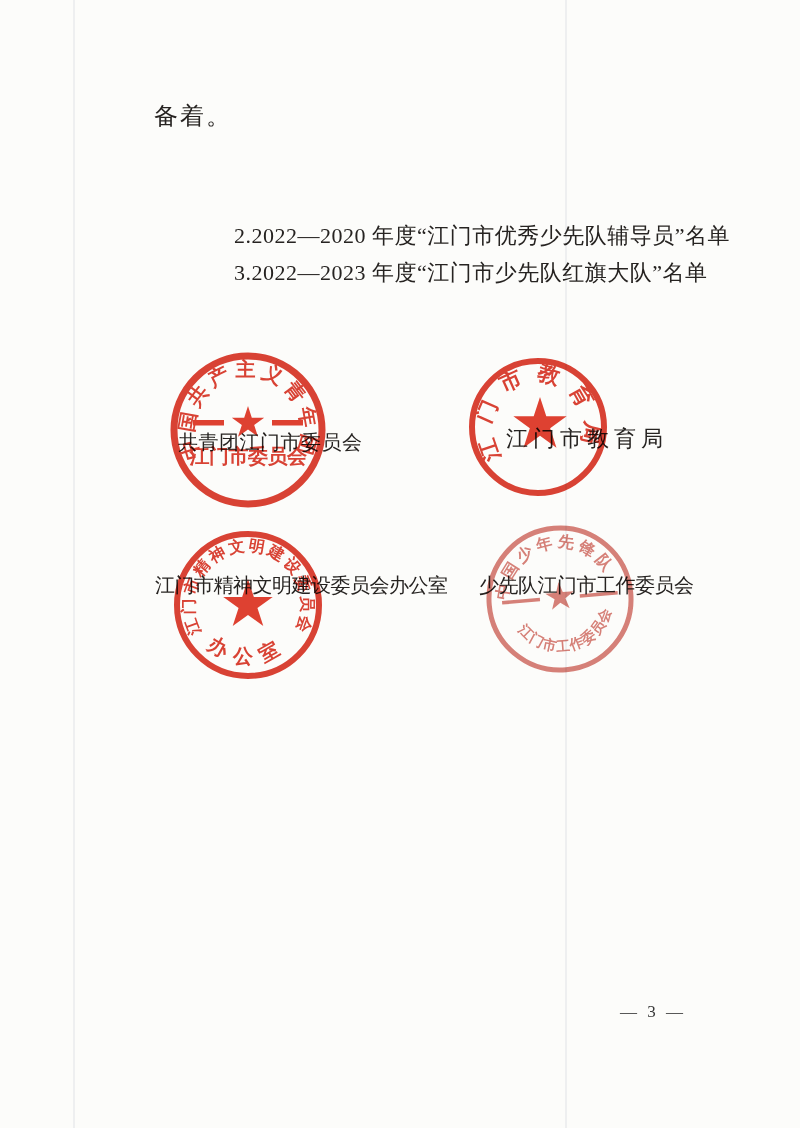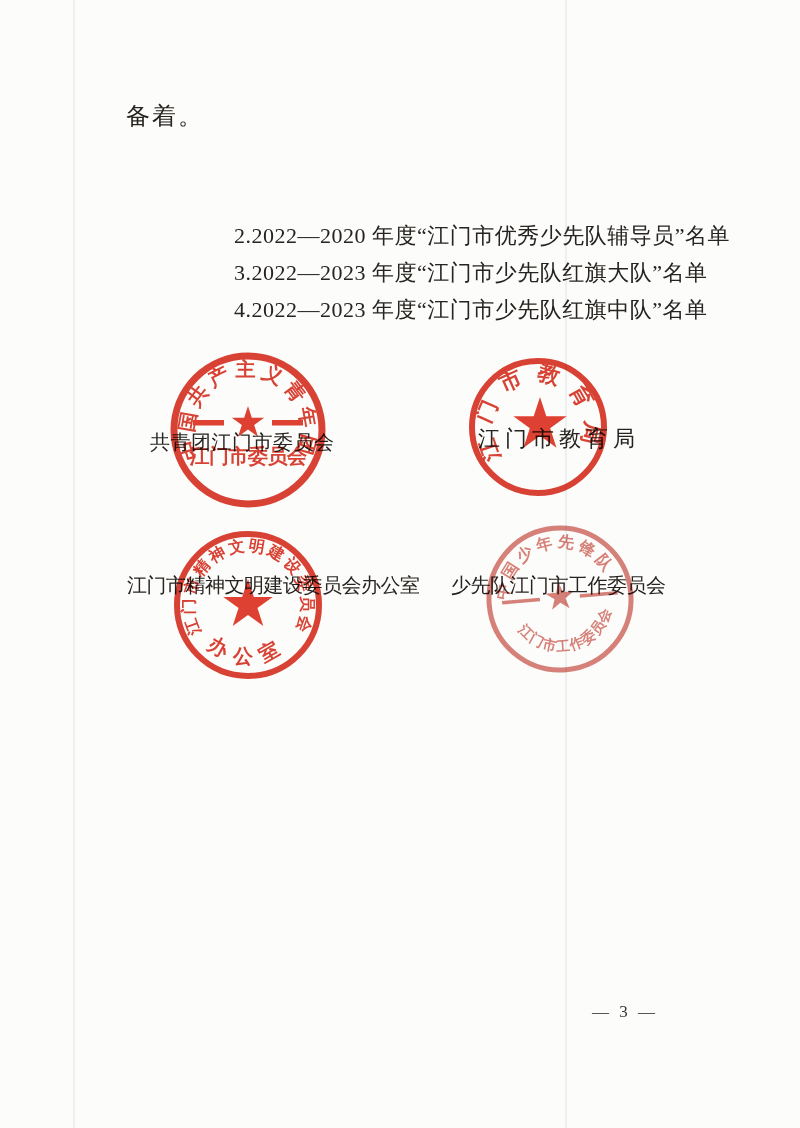--- a/index.html
+++ b/index.html
@@ -4,21 +4,21 @@
 <style>
   html,body{margin:0;padding:0;background:#e9e9e7;}
   .page{
     position:relative;width:800px;height:1128px;margin:0 auto;
     background:#fcfcfa;overflow:hidden;
     font-family:"Liberation Serif","DejaVu Serif",serif;color:#262321;
   }
   .scan-line{position:absolute;top:0;bottom:0;width:2px;background:rgba(185,192,198,.20);}
   .scan-line.l1{left:73px}
   .scan-line.l2{left:565px}
-  .txt{position:absolute;white-space:nowrap;}
+  .txt{position:absolute;white-space:nowrap;margin-left:28px;}
   .body-text{left:126px;top:100px;font-size:24px;letter-spacing:2px;}
   .att-line{position:absolute;font-size:22px;letter-spacing:.5px;}
   .att-1{left:176px;top:184px}
   .att-2{left:234px;top:221px}
   .att-3{left:234px;top:258px}
   .att-4{left:234px;top:295px}
   .att-label{display:inline-block;width:58px;font-size:21px;letter-spacing:0;}
   .org1{left:150px;top:429px;font-size:20px;letter-spacing:.5px;}
   .org2{left:478px;top:424px;font-size:22px;letter-spacing:5px;}
   .org3{left:127px;top:572px;font-size:20px;letter-spacing:-.5px;}
@@ -39,21 +39,20 @@
 <body>
 
 <div class="page">
   <div class="scan-line l1"></div>
   <div class="scan-line l2"></div>
 
   <div class="txt body-text">备着。</div>
 
   <div class="att-line att-2">2.2022—2020 年度“江门市优秀少先队辅导员”名单</div>
   <div class="att-line att-3">3.2022—2023 年度“江门市少先队红旗大队”名单</div>
-  <div class="att-line att-4">4.2022—2023 年度“江门市少先队红旗中队”名单</div>
 
   <div class="txt org1">共青团江门市委员会</div>
   <div class="txt org2">江门市教育局</div>
   <div class="txt org3">江门市精神文明建设委员会办公室</div>
   <div class="txt org4">少先队江门市工作委员会</div>
 
   <svg class="seal" style="left:158px;top:340px" width="180" height="180" viewBox="-90 -90 180 180">
     <defs>
       <path id="star" d="M0,-1 L0.225,-0.309 L0.951,-0.309 L0.363,0.118 L0.588,0.809 L0,0.382 L-0.588,0.809 L-0.363,0.118 L-0.951,-0.309 L-0.225,-0.309 Z"></path>
       <path id="s1arc" d="M -46.8 27 A 54 54 0 1 1 46.8 27"></path>

